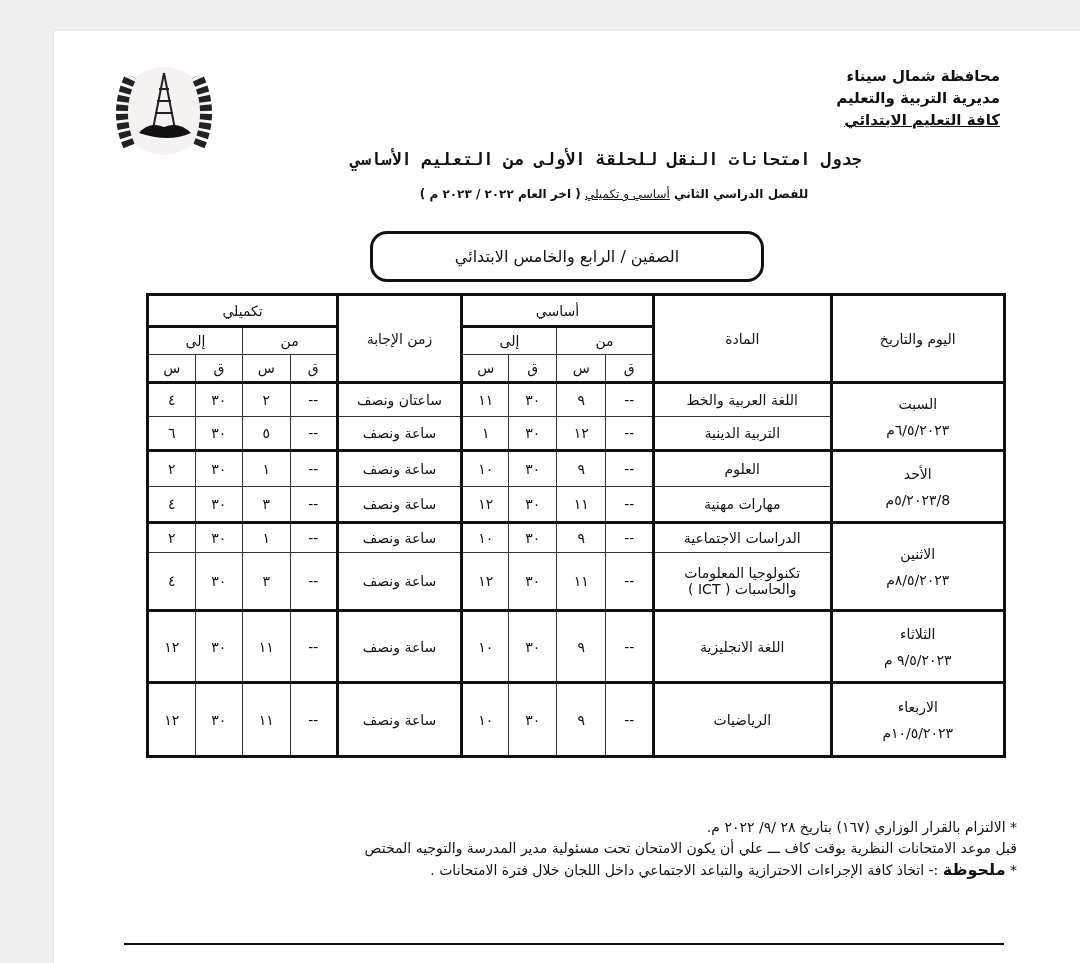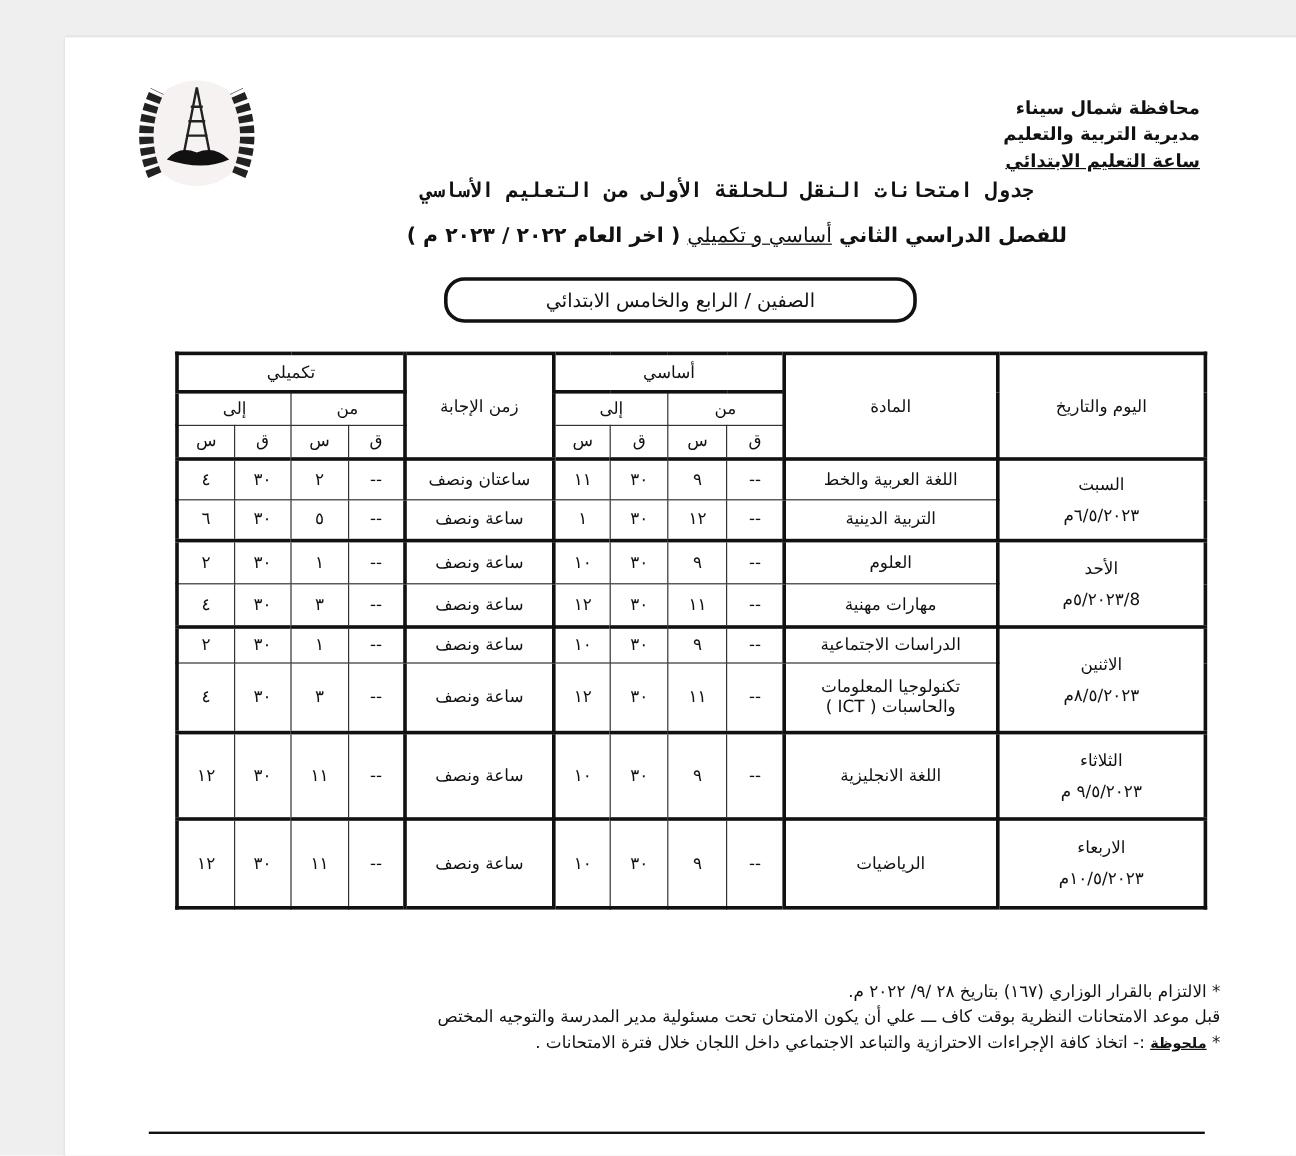--- a/index.html
+++ b/index.html
@@ -1,45 +1,45 @@
 <!DOCTYPE html>
 <html><head>
 <meta charset="utf-8">
 <style>
   html,body{margin:0;padding:0;}
   body{width:1080px;height:963px;background:#efefef;position:relative;overflow:hidden;font-family:"DejaVu Sans","Liberation Sans",sans-serif;color:#111;}
   .sheet{position:absolute;left:54px;top:31px;width:1026px;height:940px;background:#fff;box-shadow:0 0 2px #ccc;}
   .abs{position:absolute;}
-  .hdr-right{right:80px;top:34px;text-align:right;direction:rtl;font-weight:bold;font-size:15px;line-height:22px;margin-top:14px;}
+  .hdr-right{right:80px;top:34px;text-align:right;direction:rtl;font-weight:bold;font-size:15px;line-height:22px;}
   .hdr-right .u{text-decoration:underline;}
   .logo{left:55px;top:20px;width:110px;height:120px;}
   .title1{left:0;width:1064px;top:118px;text-align:center;direction:rtl;font-weight:bold;font-size:17px;padding-left:40px;box-sizing:border-box;font-family:Liberation Mono, monospace;}
-  .title2{left:190px;width:740px;top:156px;text-align:center;direction:rtl;font-weight:bold;font-size:17px;}
+  .title2{left:190px;width:740px;top:156px;text-align:center;direction:rtl;font-weight:bold;font-size:12px;}
   .title2 .u{text-decoration:underline;font-weight:normal;}
-  .grades{left:316px;top:200px;width:394px;height:38px;border:3px solid #111;border-radius:17px;display:flex;align-items:center;justify-content:center;direction:rtl;font-size:16px;box-sizing:border-box;}
+  .grades{left:316px;top:200px;width:394px;height:51px;border:3px solid #111;border-radius:17px;display:flex;align-items:center;justify-content:center;direction:rtl;font-size:16px;box-sizing:border-box;}
   table.sched{position:absolute;left:92px;top:262px;width:860px;border-collapse:collapse;direction:rtl;table-layout:fixed;border:3px solid #111;}
   table.sched td,table.sched th{border:1px solid #333;text-align:center;font-size:14px;padding:0;font-weight:normal;}
   .thick-l{border-left:3px solid #111 !important;}
   .thick-b{border-bottom:3px solid #111 !important;}
   .day{font-size:18px;line-height:26px;}
   .subj{font-size:14px;}
   .big{font-size:18px;margin-top:45px;}
   .notes{right:63px;top:786px;width:900px;direction:rtl;text-align:right;font-size:14px;line-height:21px;}
-  .notes .u{text-decoration:underline;font-weight:bold;font-size:12px;}
+  .notes .u{font-weight:bold;font-size:16px;}
   .rule{left:70px;top:912px;width:880px;height:0;border-top:2px solid #111;}
 </style>
 </head>
 <body>
 
 <div class="sheet">
 
   <div class="abs hdr-right">
     <div>محافظة شمال سيناء</div>
     <div>مديرية التربية والتعليم</div>
-    <div class="u">ساعة التعليم الابتدائي</div>
+    <div class="u">كافة التعليم الابتدائي</div>
   </div>
 
   <div class="abs logo">
     <svg width="110" height="120" viewBox="0 0 110 120">
       <circle cx="55" cy="60" r="44" fill="#f6f2f2"></circle>
       <path d="M20 95 Q5 60 22 25" stroke="#222" stroke-width="12" fill="none" stroke-dasharray="6 3"></path>
       <path d="M90 95 Q105 60 88 25" stroke="#222" stroke-width="12" fill="none" stroke-dasharray="6 3"></path>
       <path d="M55 22 L44 78 M55 22 L66 78 M48 50 L62 50 M46 62 L64 62 M50 38 L60 38" stroke="#222" stroke-width="2" fill="none"></path>
       <path d="M30 82 Q40 70 55 76 Q70 70 82 82 Q60 92 30 82Z" fill="#111"></path>
     </svg>

